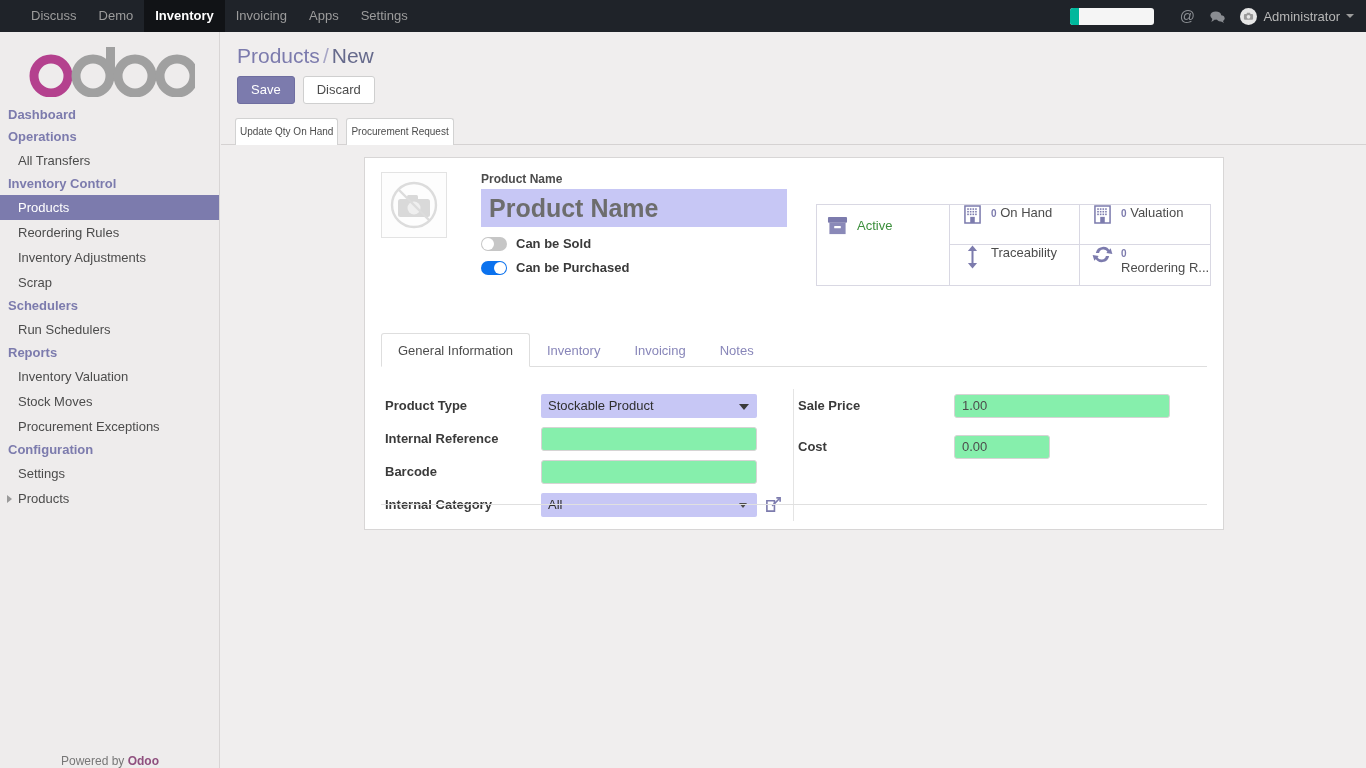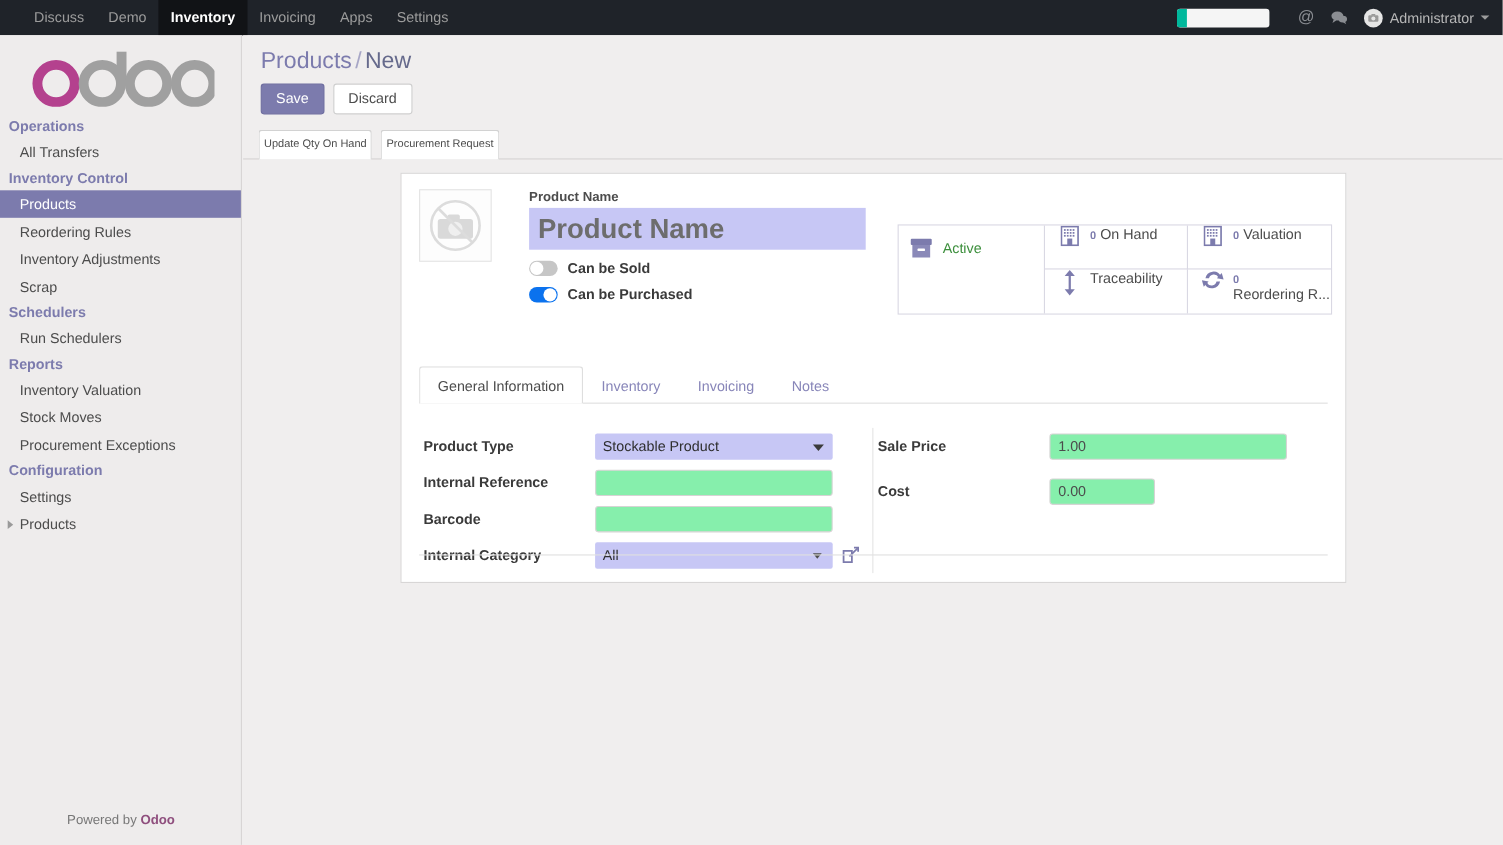--- a/index.html
+++ b/index.html
@@ -92,21 +92,21 @@
   }
   .menu-link.active { background: #7c7bad; color: #ffffff; }
   .menu-link .tri {
     position: absolute; left: 7px; top: 9px;
     width: 0; height: 0;
     border-top: 4px solid transparent;
     border-bottom: 4px solid transparent;
     border-left: 5px solid #9a9a9a;
   }
   #footer-powered {
-    position: absolute; bottom: 16px; left: 0; width: 220px;
+    position: absolute; bottom: 0; left: 0; width: 220px;
     text-align: center; font-size: 12px; color: #777;
   }
   #footer-powered b { color: #8f4f7e; }
 
   
   #main {
     position: absolute; top: 32px; left: 221px;
     width: 1145px; height: 736px;
     background: #f0eeee;
   }
@@ -337,20 +337,21 @@
   <div id="logo">
     <svg width="170" height="52" viewBox="0 0 170 52">
       <circle cx="26" cy="31" r="17" fill="none" stroke="#b4418e" stroke-width="9"></circle>
       <circle cx="68" cy="31" r="17" fill="none" stroke="#a0a0a0" stroke-width="9"></circle>
       <rect x="81" y="2" width="9" height="30" fill="#a0a0a0"></rect>
       <circle cx="110" cy="31" r="17" fill="none" stroke="#a0a0a0" stroke-width="9"></circle>
       <circle cx="152" cy="31" r="17" fill="none" stroke="#a0a0a0" stroke-width="9"></circle>
     </svg>
   </div>
 
+  <div class="menu-section">Dashboard</div>
   <div class="menu-section">Operations</div>
   <div class="menu-link">All Transfers</div>
   <div class="menu-section">Inventory Control</div>
   <div class="menu-link active">Products</div>
   <div class="menu-link">Reordering Rules</div>
   <div class="menu-link">Inventory Adjustments</div>
   <div class="menu-link">Scrap</div>
   <div class="menu-section">Schedulers</div>
   <div class="menu-link">Run Schedulers</div>
   <div class="menu-section">Reports</div>

